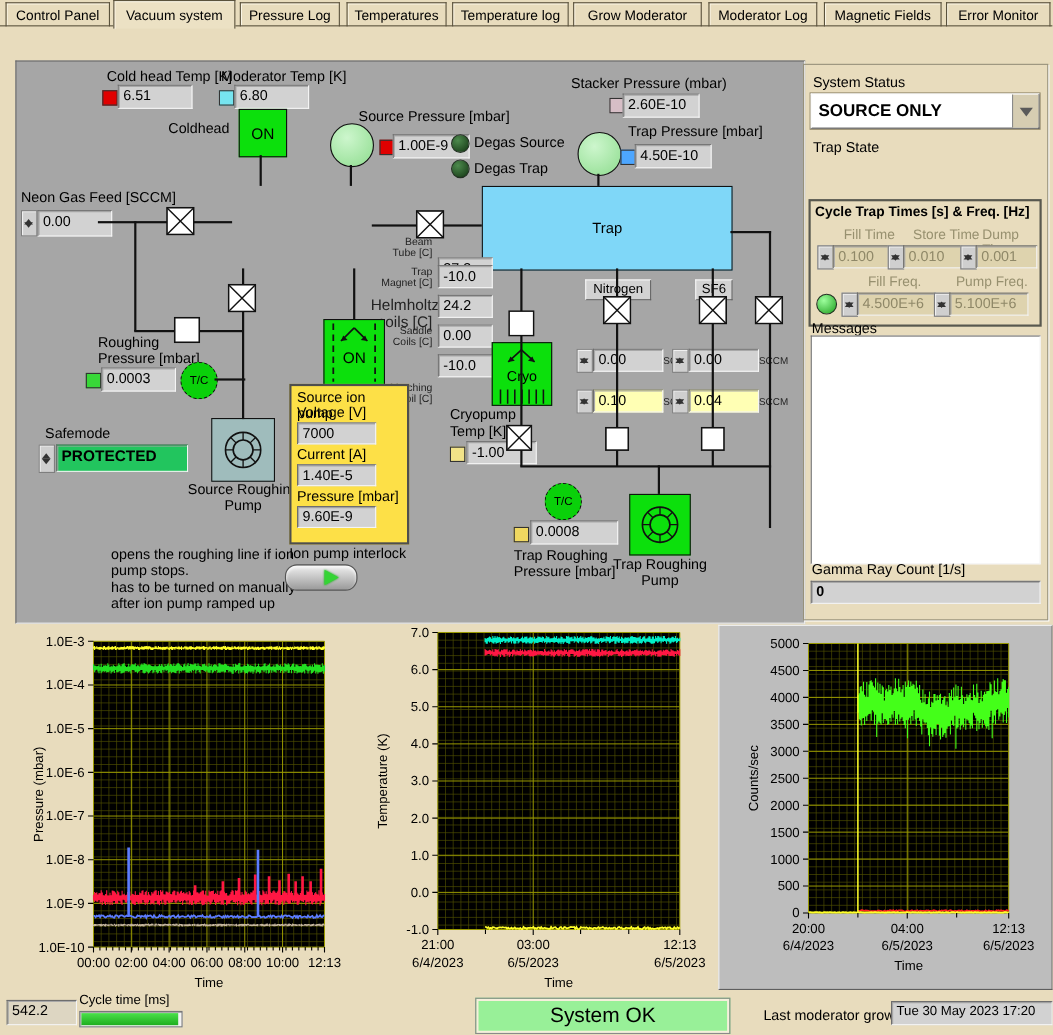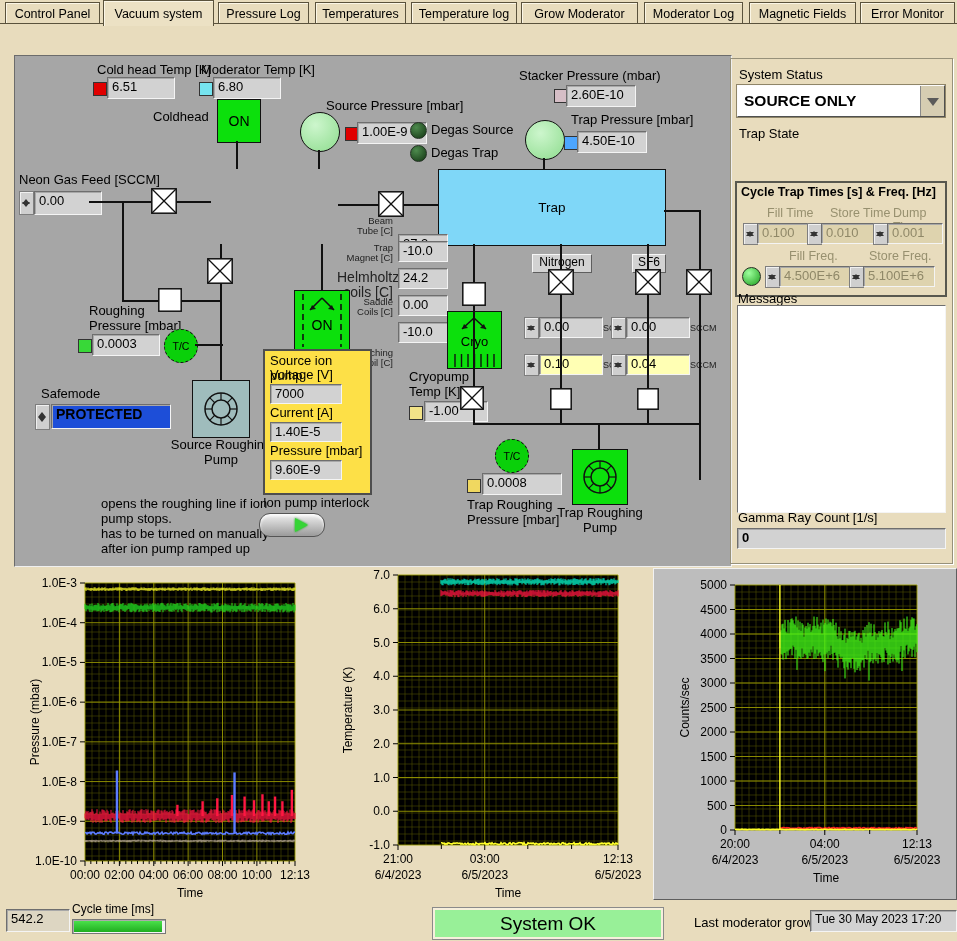--- a/index.html
+++ b/index.html
@@ -114,21 +114,21 @@
       </div>
 
     <div class="lbl" style="left:74px;top:248px">Roughing
 Pressure [mbar]</div>
     <div class="ind" style="left:63px;top:283px;background:#38d838"></div>
     <div class="fld" style="left:77px;top:278px;width:58px;height:18px">0.0003</div>
     <div class="tc" style="left:149px;top:273px;width:32px;height:32px">T/C</div>
 
     <div class="lbl" style="left:26px;top:331px">Safemode</div>
     <span class="spin" style="left:20px;top:348px;height:24px"></span>
-    <div class="fld" style="left:36px;top:348px;width:110px;height:21px;background:#1d4ed8;font-weight:bold;font-size:14px">PROTECTED</div>
+    <div class="fld" style="left:36px;top:348px;width:110px;height:21px;background:#22c55e;font-weight:bold;font-size:14px">PROTECTED</div>
 
     <div class="abs" style="left:177px;top:324px;width:56px;height:56px;background:#9fbcbc;border:1px solid #111">
       <svg class="ring" viewBox="0 0 56 56">
         <circle cx="28" cy="28" r="16" fill="none" stroke="#111" stroke-width="1.5"></circle>
         <circle cx="28" cy="28" r="9" fill="none" stroke="#111" stroke-width="1.5"></circle>
         <g stroke="#111" stroke-width="1.2">
           <line x1="34.4" y1="21.6" x2="39.3" y2="16.7"></line>
             <line x1="21.6" y1="21.6" x2="16.7" y2="16.7"></line>
           <line x1="21.6" y1="34.4" x2="16.7" y2="39.3"></line>
             <line x1="34.4" y1="34.4" x2="39.3" y2="39.3"></line>
@@ -318,21 +318,21 @@
       <div class="lbl" style="left:30px;top:23px;color:#97906f;font-size:12.5px">Fill Time</div>
       <div class="lbl" style="left:93px;top:23px;color:#97906f;font-size:12.5px">Store Time</div>
       <div class="lbl" style="left:156px;top:23px;color:#97906f;font-size:12.5px">Dump Time</div>
       <span class="spin" style="left:6px;top:40px;height:20px"></span>
       <div class="fld dis" style="left:20px;top:40px;width:44px;height:17px">0.100</div>
       <span class="spin" style="left:70px;top:40px;height:20px"></span>
       <div class="fld dis" style="left:84px;top:40px;width:44px;height:17px">0.010</div>
       <span class="spin" style="left:136px;top:40px;height:20px"></span>
       <div class="fld dis" style="left:150px;top:40px;width:46px;height:17px">0.001</div>
       <div class="lbl" style="left:52px;top:66px;color:#97906f;font-size:12.5px">Fill Freq.</div>
-      <div class="lbl" style="left:132px;top:66px;color:#97906f;font-size:12.5px">Store Freq.</div>
+      <div class="lbl" style="left:132px;top:66px;color:#97906f;font-size:12.5px">Pump Freq.</div>
       <div class="led on" style="left:5px;top:84px;width:17px;height:17px"></div>
       <span class="spin" style="left:28px;top:83px;height:20px"></span>
       <div class="fld dis" style="left:42px;top:83px;width:62px;height:17px">4.500E+6</div>
       <span class="spin" style="left:112px;top:83px;height:20px"></span>
       <div class="fld dis" style="left:126px;top:83px;width:62px;height:17px">5.100E+6</div>
     </div>
 
     <div class="lbl" style="left:7px;top:233px">Messages</div>
     <div class="abs" style="left:6px;top:246px;width:207px;height:206px;background:#fff;border:1px solid;border-color:#6e6e6e #f4f4f4 #f4f4f4 #6e6e6e"></div>
     <div class="lbl" style="left:7px;top:452px">Gamma Ray Count [1/s]</div>

